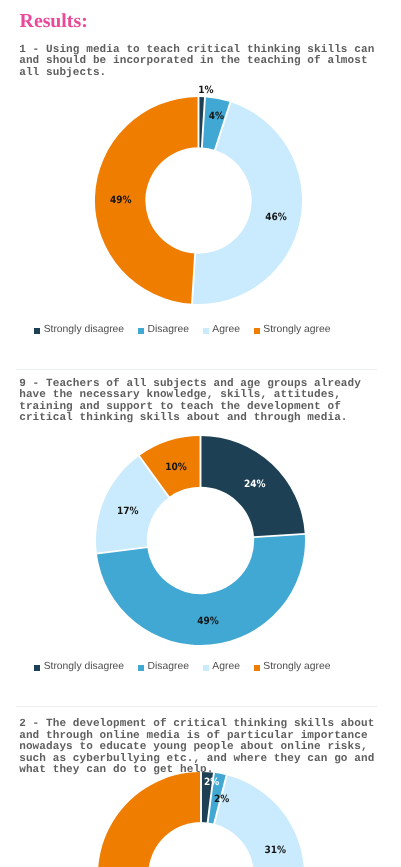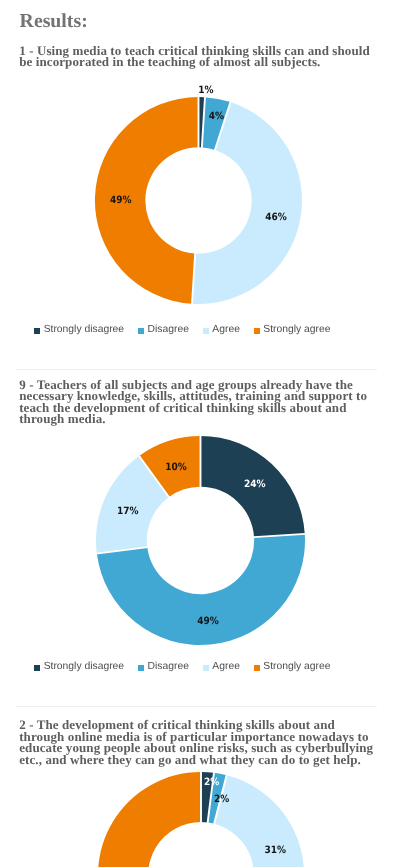--- a/index.html
+++ b/index.html
@@ -1,23 +1,23 @@
 <!DOCTYPE html>
 <html><head>
 <meta charset="utf-8">
 <style>
   html,body{margin:0;padding:0;}
   body{width:401px;height:867px;background:#ffffff;overflow:hidden;
        font-family:"Liberation Sans",sans-serif;-webkit-font-smoothing:antialiased;text-rendering:geometricPrecision;}
   .page{position:relative;width:401px;}
   .title{position:absolute;left:19.6px;top:12.3px;font-family:"Liberation Serif",serif;
-         font-weight:bold;font-size:19.8px;line-height:19.8px;color:#737373;}
+         font-weight:bold;font-size:19.8px;line-height:19.8px;color:#ec4899;}
   .section{position:relative;}
-  .qtext{position:absolute;left:19.2px;width:356px;font-family:Liberation Serif, serif;
-         font-stretch:condensed;font-size:13px;font-weight:bold;
+  .qtext{position:absolute;left:19.2px;width:356px;font-family:Liberation Mono, monospace;
+         font-stretch:condensed;font-size:11px;font-weight:bold;
          color:#5e5e5e;line-height:11.55px;letter-spacing:0.1px;}
   .divider{position:absolute;left:16px;width:361px;height:1px;background:#eceff1;}
   .chartwrap{position:absolute;}
   .legend{position:absolute;display:flex;align-items:center;justify-content:center;
           width:365px;left:0;font-size:10.35px;line-height:12px;color:#4d4d4d;text-align:center;}
   .legend .item{display:flex;align-items:center;margin:0 7.1px;}
   .legend .sw{width:6px;height:6px;margin-right:3.2px;display:inline-block;
               position:relative;top:0.5px;}
   .pct{font-family:"DejaVu Sans",sans-serif;font-stretch:condensed;font-size:10px;font-weight:bold;fill:#14202b;}
 </style>

